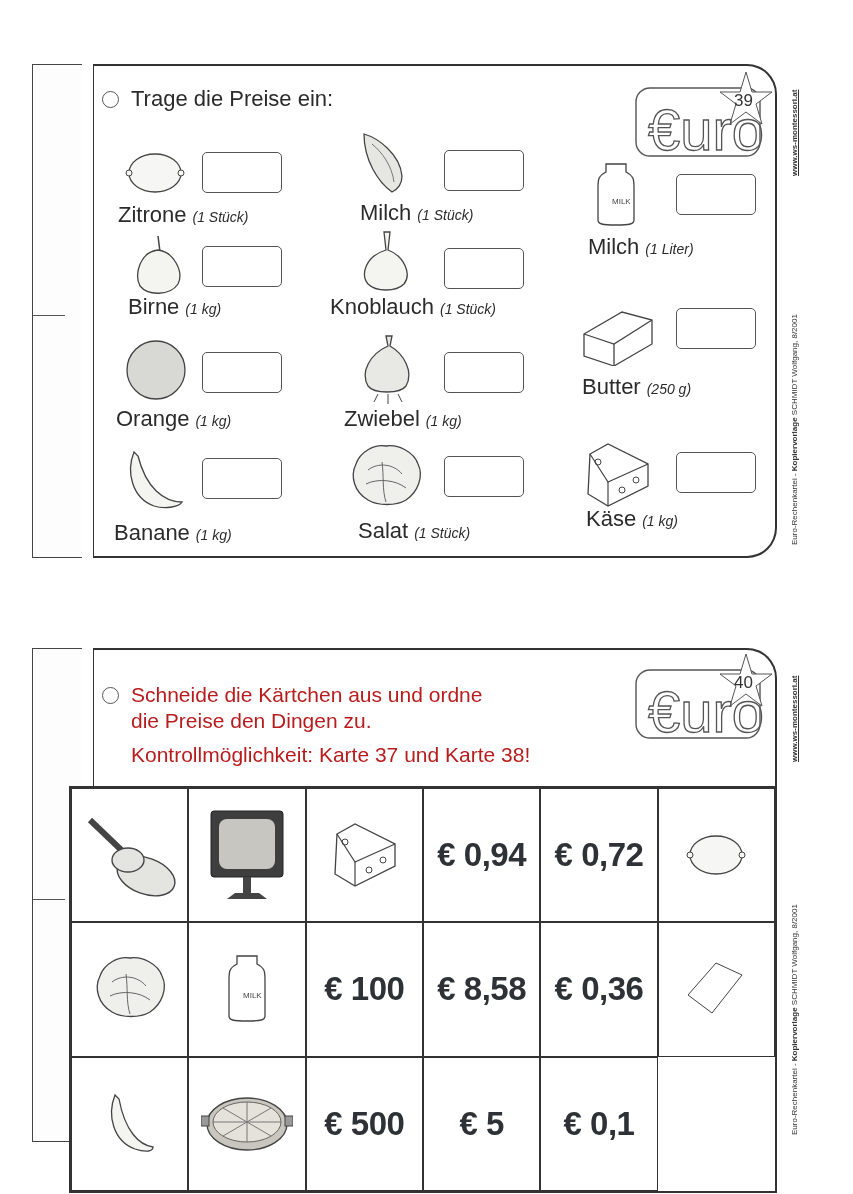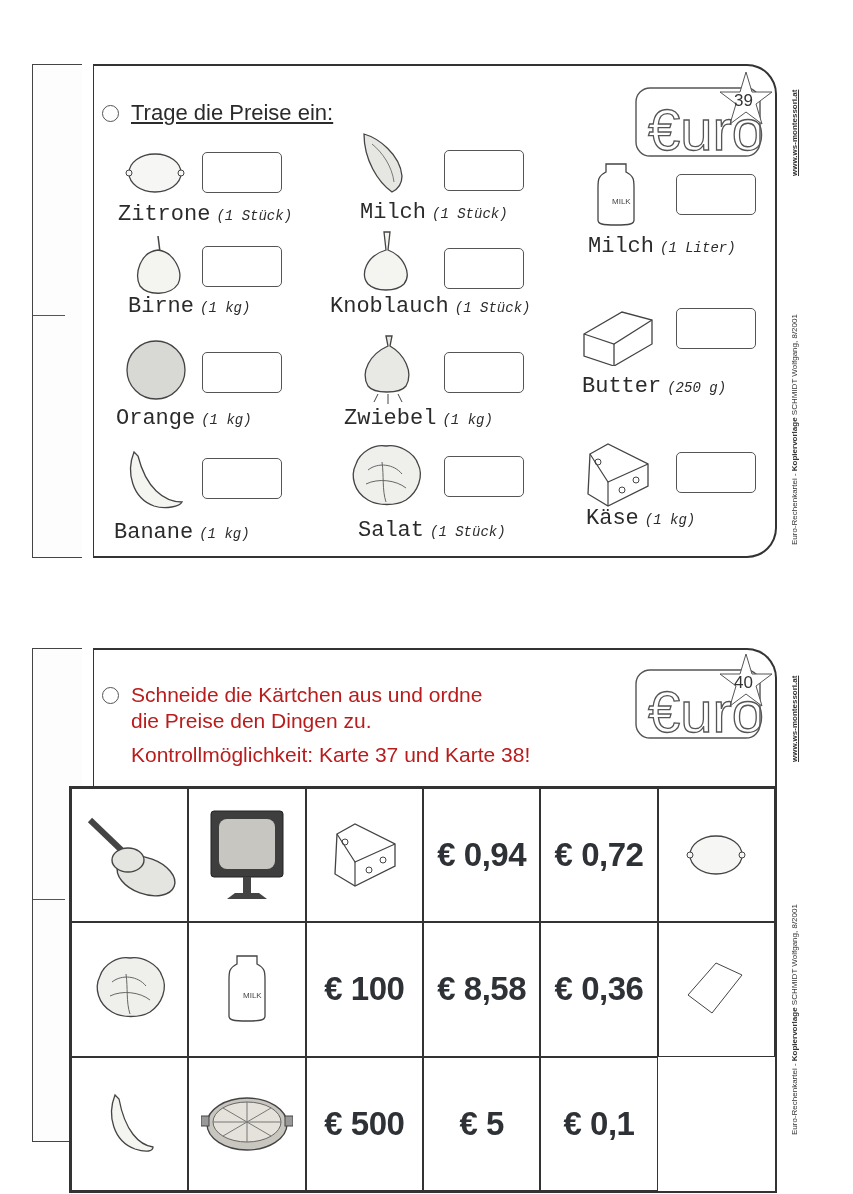--- a/index.html
+++ b/index.html
@@ -12,21 +12,21 @@
   #card39-outer .fold-mark { position: absolute; left: 0; top: 250px; width: 32px; border-top: 1px solid #555; }
   #card39 { position: absolute; left: 93px; top: 64px; width: 684px; height: 494px;
             border: 2px solid #333; border-left: 1.5px solid #333; border-radius: 0 30px 30px 0; background: #fff; }
 
   .task-line { position: absolute; display: flex; align-items: center; font-size: 22px; color: #2b2b2b; }
   .radio { width: 17px; height: 17px; border: 1.2px solid #555; border-radius: 50%; margin-right: 12px; flex: none; }
 
   .item { position: absolute; }
   .item .pic { position: absolute; }
   .item .box { position: absolute; width: 80px; height: 41px; border: 1.3px solid #555; border-radius: 5px; background:#fff; }
-  .item .label { position: absolute; white-space: nowrap; font-size: 22px; color: #2b2b2b; font-family: Liberation Mono, monospace; }
+  .item .label { position: absolute; white-space: nowrap; font-size: 22px; color: #2b2b2b; }
   .item .label .unit { font-size: 14px; font-style: italic; margin-left: 6px; }
 
   .euro-logo { position: absolute; }
   .side-text { position: absolute; font-size: 8px; color: #333; white-space: nowrap; transform-origin: left top; transform: rotate(-90deg); }
   .side-text b { font-weight: bold; }
   .side-url { position: absolute; font-size: 8px; font-weight: bold; color: #333; text-decoration: underline; white-space: nowrap; transform-origin: left top; transform: rotate(-90deg); }
 
   
   #card40-outer { left: 32px; top: 648px; width: 50px; height: 494px; border-right: none; background: #fdfdfe; }
   #card40-outer .fold-mark { position: absolute; left: 0; top: 250px; width: 32px; border-top: 1px solid #555; }
@@ -41,21 +41,21 @@
   .price { font-weight: bold; font-size: 33px; color: #2e3236; letter-spacing: -0.5px; }
 </style>
 </head>
 <body>
 
 <div class="card-outer" id="card39-outer">
   <div class="fold-mark"></div>
 </div>
 
 <div id="card39">
-  <div class="task-line" style="left:8px; top:34px;text-decoration:underline;">
+  <div class="task-line" style="left:8px; top:20px;">
     <span class="radio"></span>
     <span>Trage die Preise ein:</span>
   </div>
 
   <svg class="euro-logo" style="left:540px; top:4px;" width="140" height="92" viewBox="0 0 140 92">
     <rect x="2" y="18" width="124" height="68" rx="14" fill="none" stroke="#555" stroke-width="1.4"></rect>
     <polygon points="112,2 118,22 138,22 122,34 128,54 112,42 96,54 102,34 86,22 106,22" fill="#fff" stroke="#555" stroke-width="1"></polygon>
     <text x="14" y="80" font-family="Liberation Sans, sans-serif" font-size="58" fill="none" stroke="#555" stroke-width="1.3">€uro</text>
     <text x="100" y="36" font-family="Liberation Sans, sans-serif" font-size="17" fill="#333">39</text>
   </svg>

